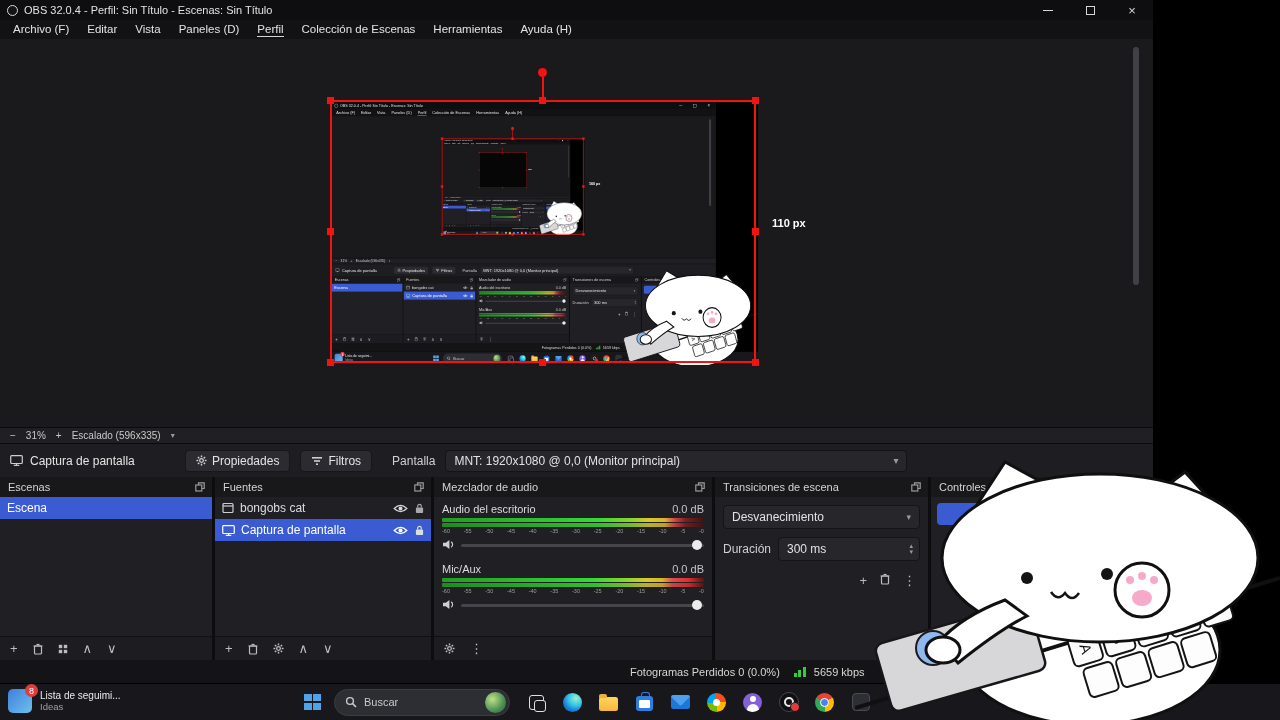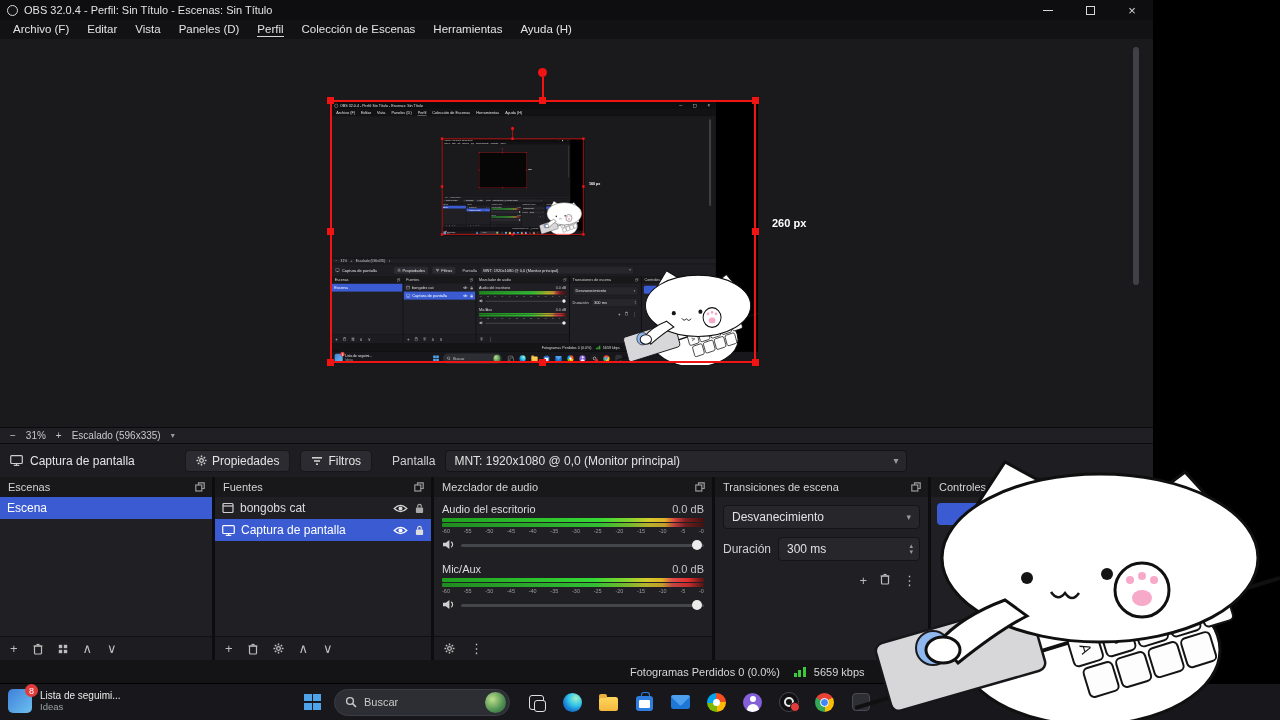--- a/index.html
+++ b/index.html
@@ -1187,21 +1187,21 @@
         <span class="hnd h-tm"></span>
         <span class="hnd h-tr"></span>
         <span class="hnd h-ml"></span>
         <span class="hnd h-mr"></span>
         <span class="hnd h-bl"></span>
         <span class="hnd h-bm"></span>
         <span class="hnd h-br"></span>
         <span class="rot-stem"></span>
         <span class="rot-handle"></span>
       </div>
-      <div class="distance-label">260 px</div>
+      <div class="distance-label">110 px</div>
       <div class="vscroll"></div>
     </div>
 
     <div class="preview-toolbar">
       <span>−</span>
       <span>31%</span>
       <span>+</span>
       <span>Escalado (596x335)</span>
       <span class="pt-caret">▾</span>
     </div>

